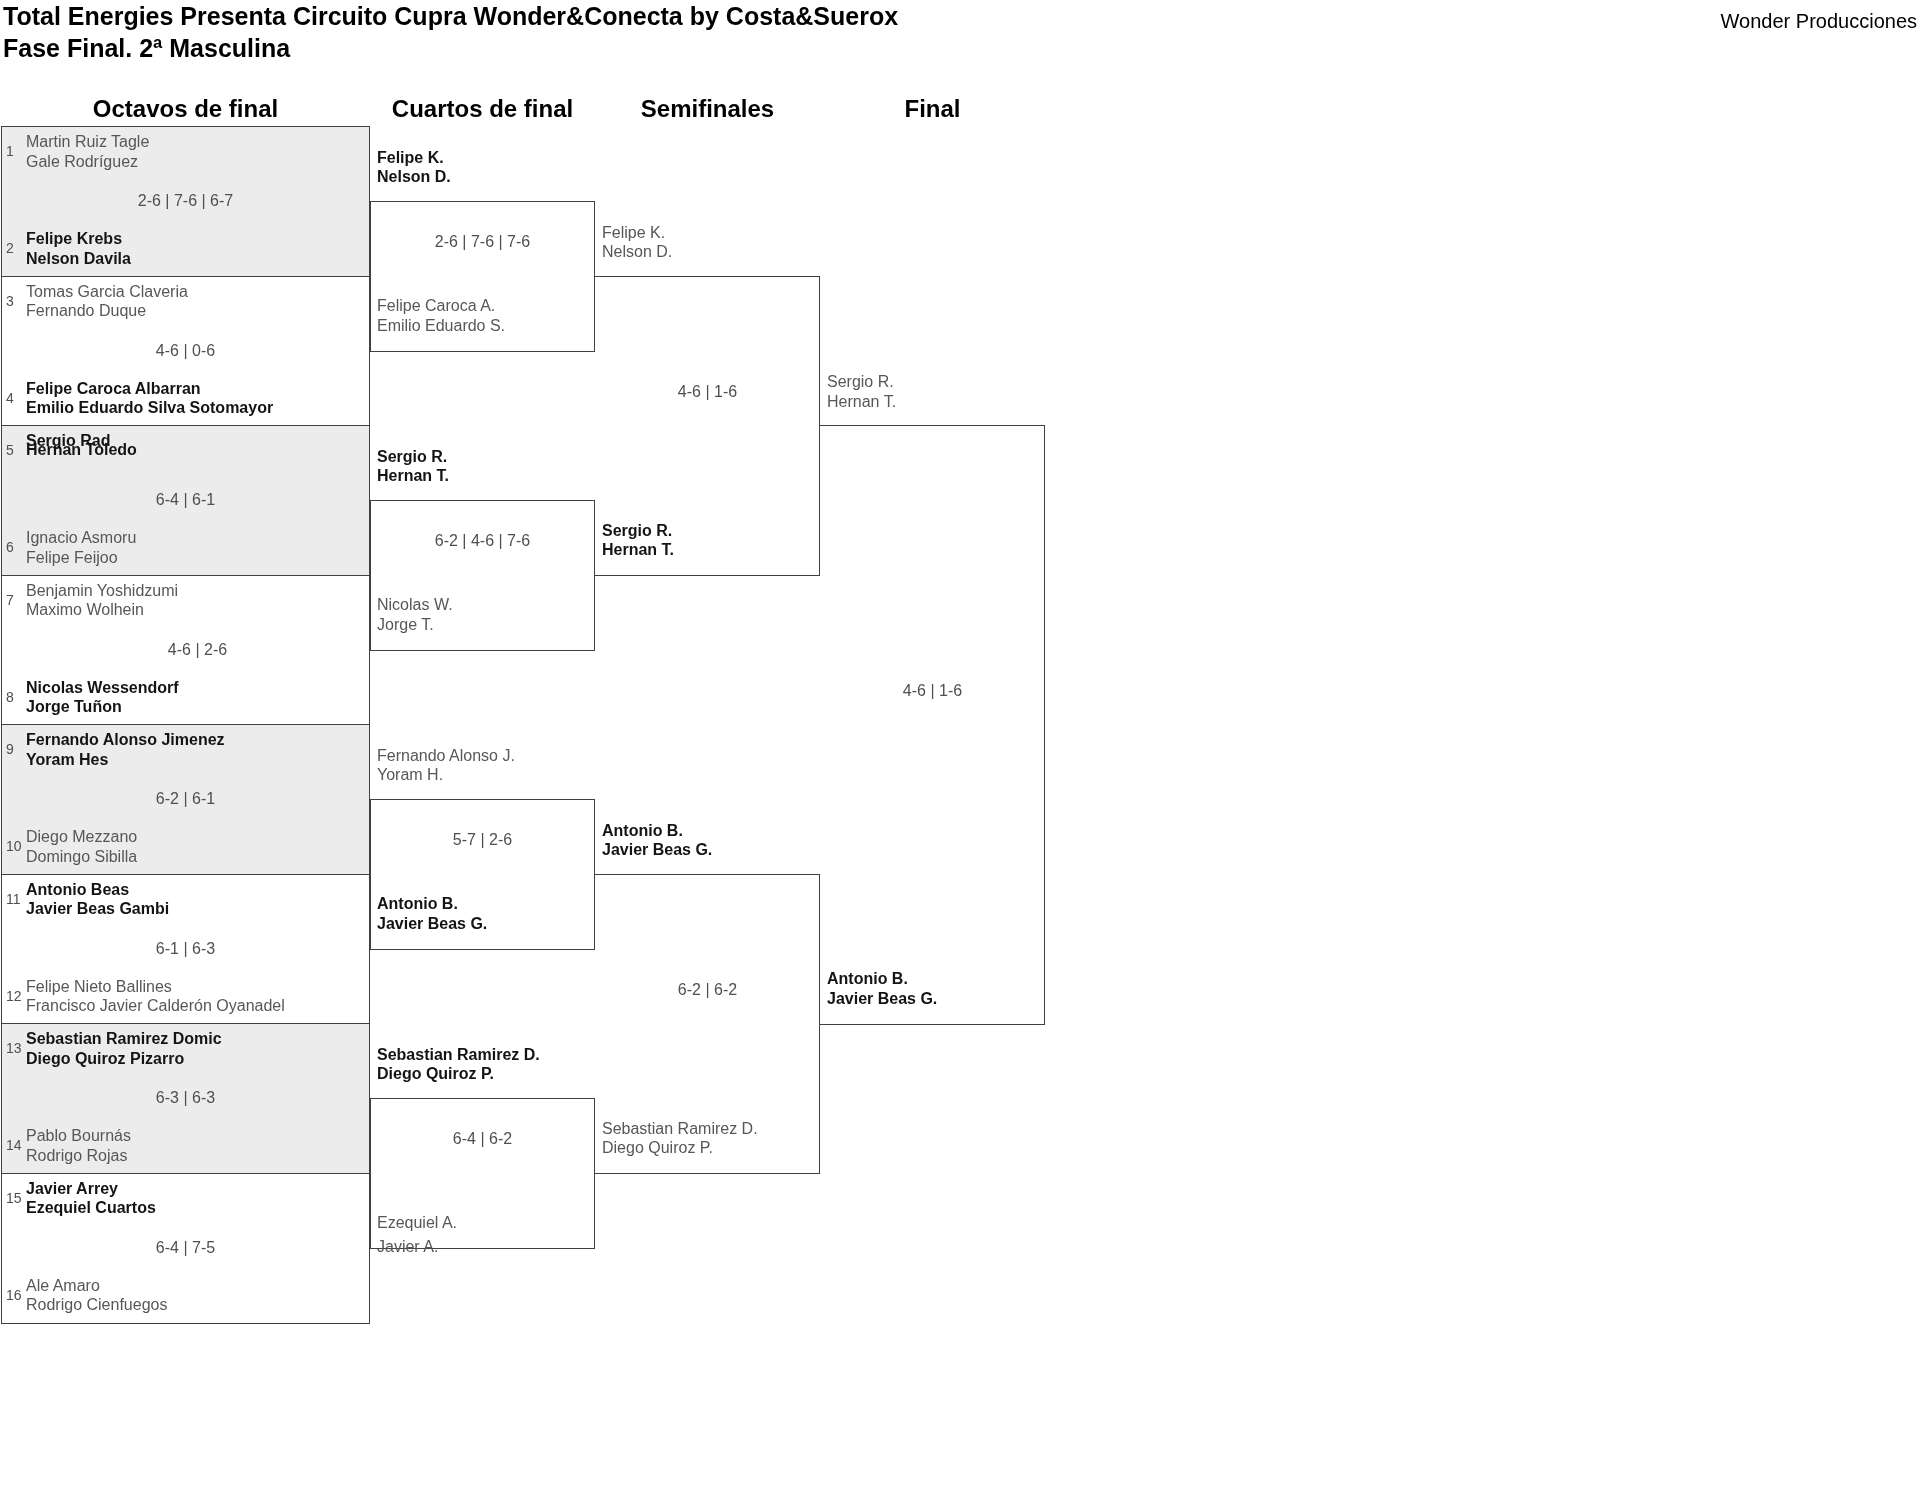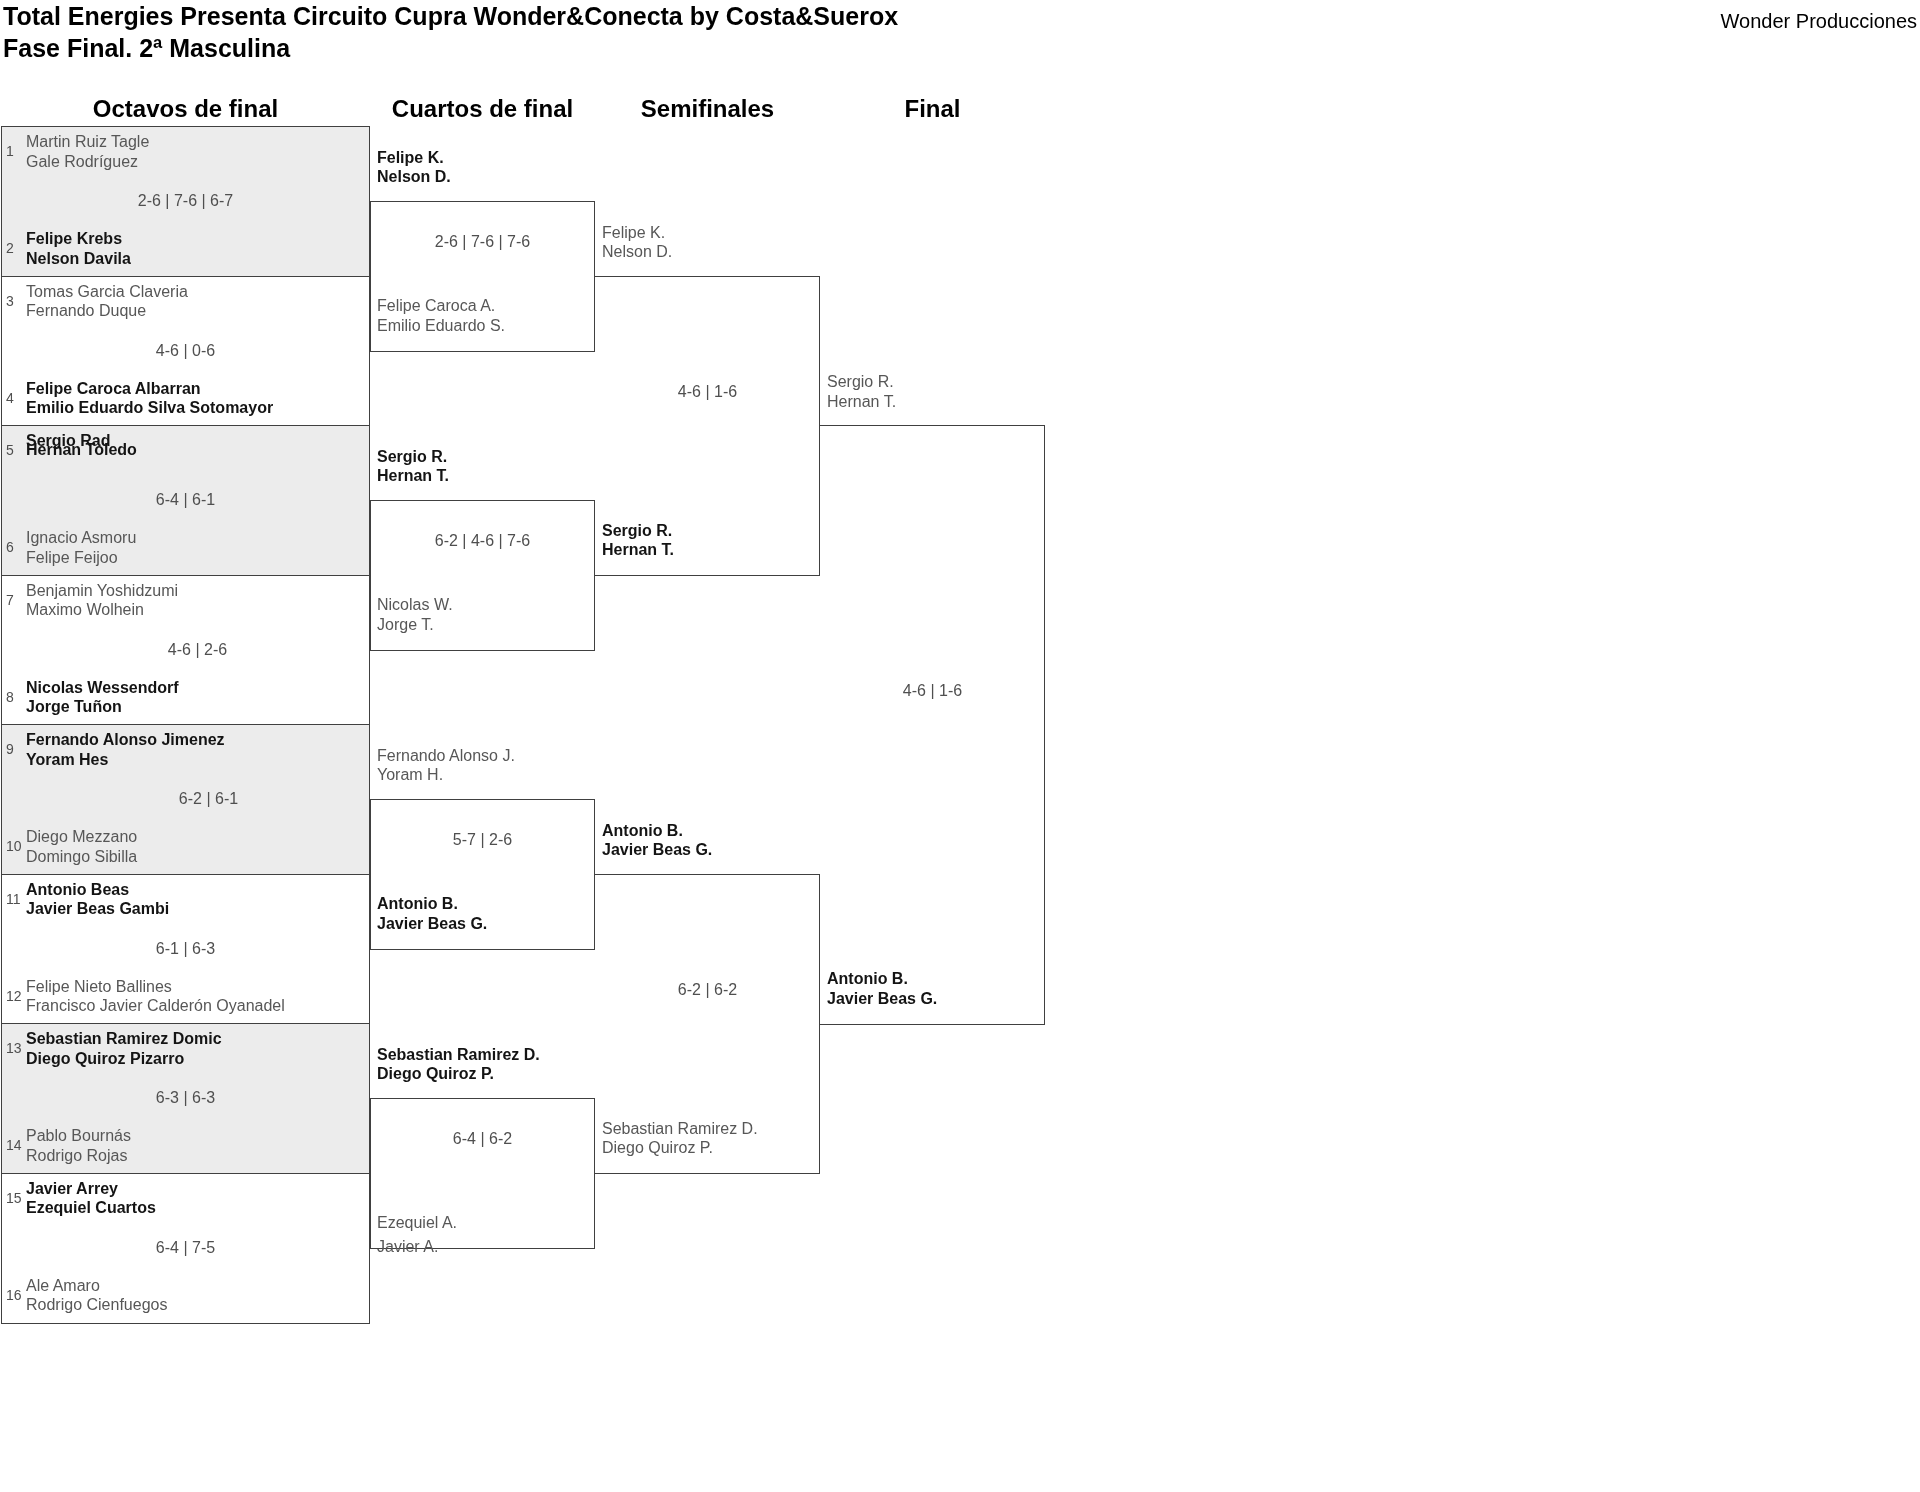--- a/index.html
+++ b/index.html
@@ -61,21 +61,21 @@
     <div class="nm" style="left: 26px; top: 580.5px;">Benjamin Yoshidzumi</div>
     <div class="nm" style="left: 26px; top: 600px;">Maximo Wolhein</div>
     <div class="sc" style="left: 1px; top: 638.5px; width: 369px; padding-left: 12px;">4-6 | 2-6</div>
     <div class="seed" style="left: 6px; top: 677.5px; height: 39px;">8</div>
     <div class="nm win" style="left: 26px; top: 677.5px;">Nicolas Wessendorf</div>
     <div class="nm win" style="left: 26px; top: 697px;">Jorge Tuñon</div>
     <div class="obox shaded" style="left: 1px; top: 724px; width: 369px; height: 151px;"></div>
     <div class="seed" style="left: 6px; top: 730px; height: 39px;">9</div>
     <div class="nm win" style="left: 26px; top: 730px;">Fernando Alonso Jimenez</div>
     <div class="nm win" style="left: 26px; top: 749.5px;">Yoram Hes</div>
-    <div class="sc" style="left: 1px; top: 788px; width: 369px; padding-left: 23px;">6-2 | 6-1</div>
+    <div class="sc" style="left: 1px; top: 788px; width: 369px;">6-2 | 6-1</div>
     <div class="seed" style="left: 6px; top: 827px; height: 39px;">10</div>
     <div class="nm" style="left: 26px; top: 827px;">Diego Mezzano</div>
     <div class="nm" style="left: 26px; top: 846.5px;">Domingo Sibilla</div>
     <div class="obox" style="left: 1px; top: 873.5px; width: 369px; height: 151px;"></div>
     <div class="seed" style="left: 6px; top: 879.5px; height: 39px;">11</div>
     <div class="nm win" style="left: 26px; top: 879.5px;">Antonio Beas</div>
     <div class="nm win" style="left: 26px; top: 899px;">Javier Beas Gambi</div>
     <div class="sc" style="left: 1px; top: 937.5px; width: 369px;">6-1 | 6-3</div>
     <div class="seed" style="left: 6px; top: 976.5px; height: 39px;">12</div>
     <div class="nm" style="left: 26px; top: 976.5px;">Felipe Nieto Ballines</div>

